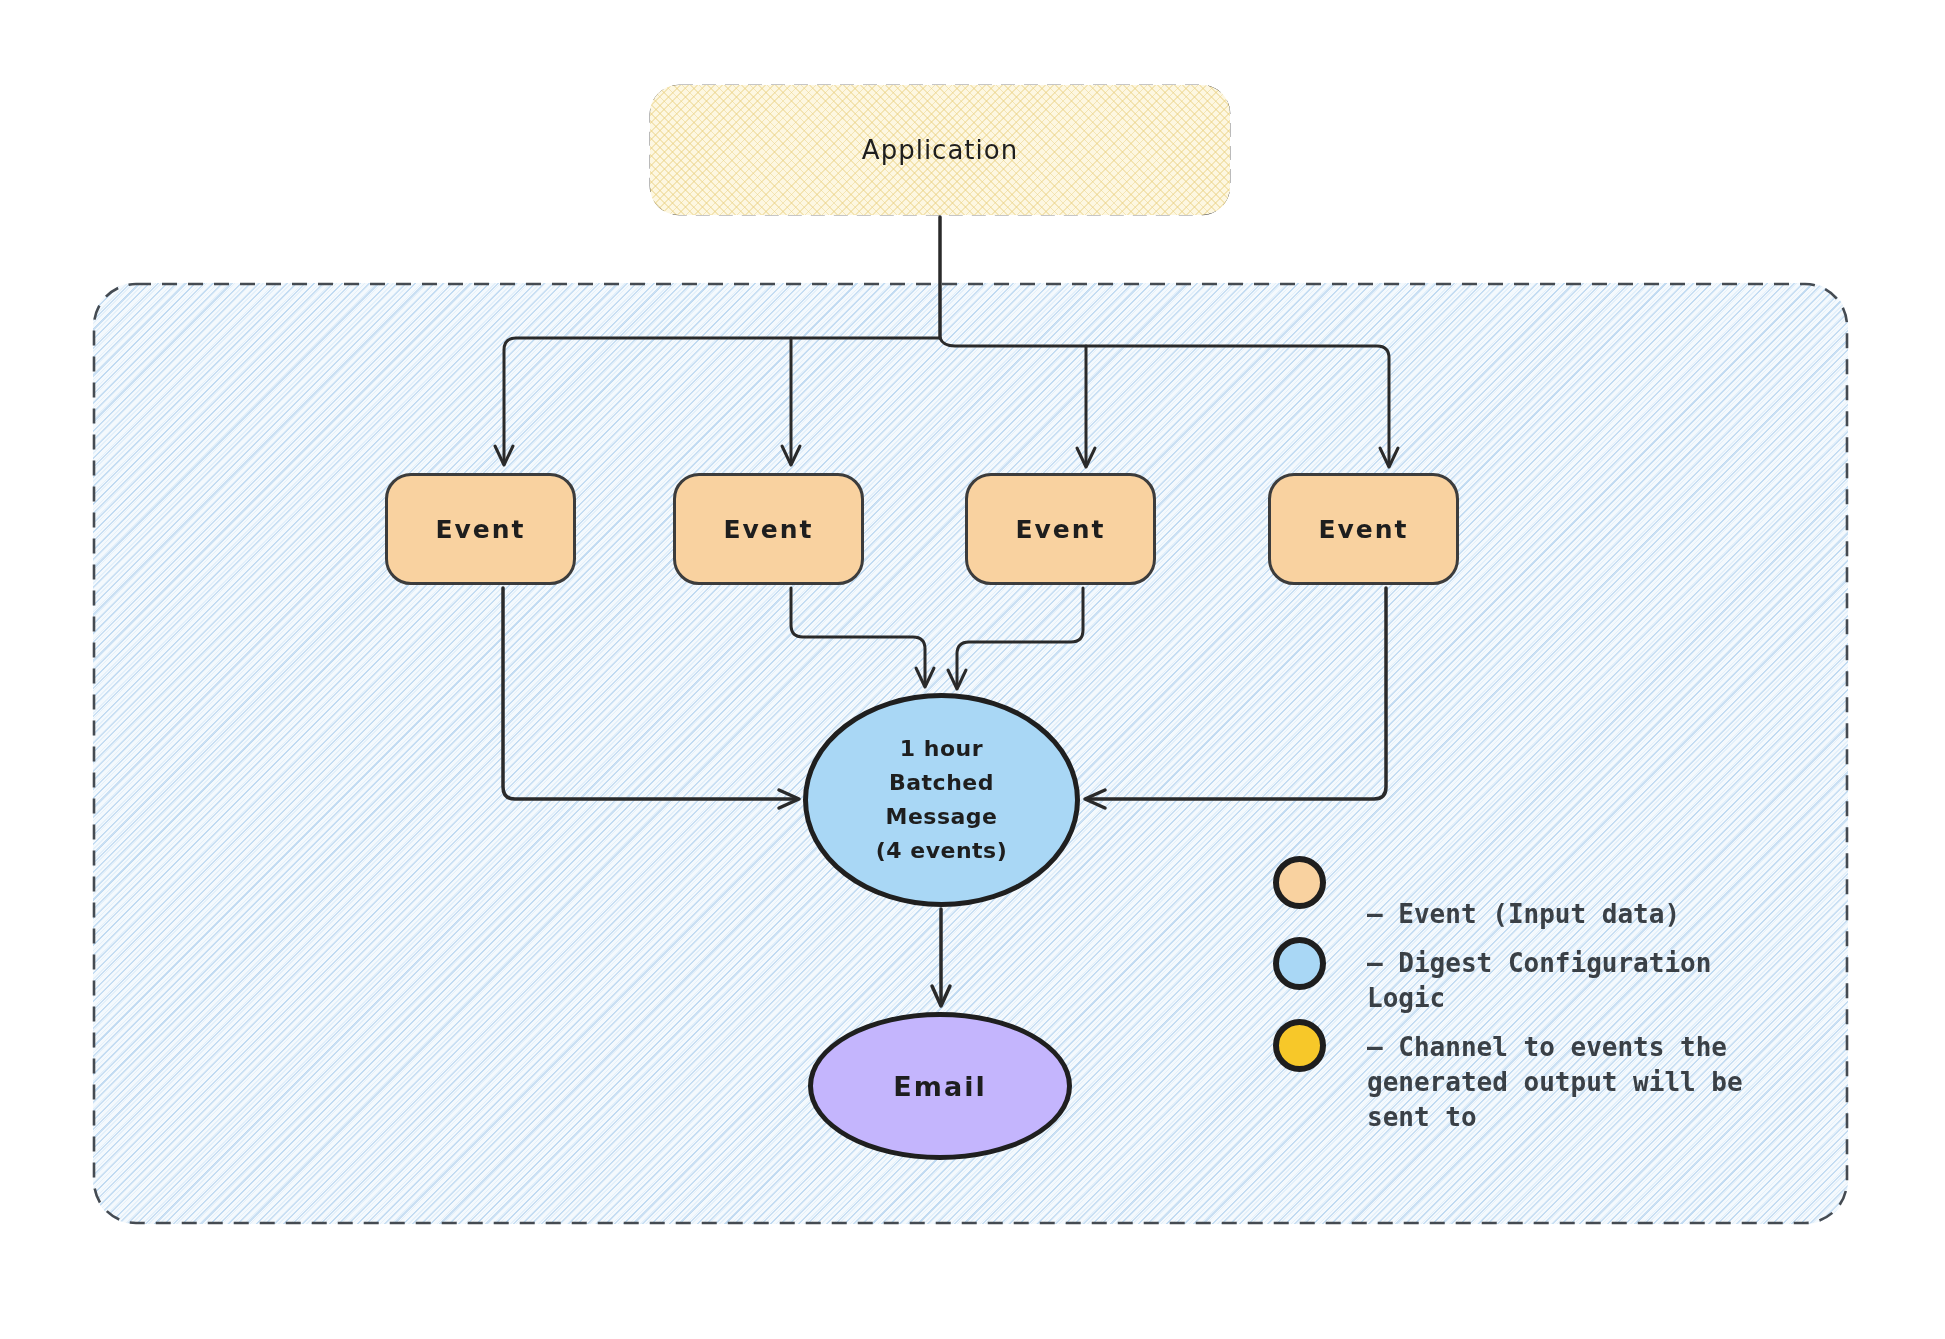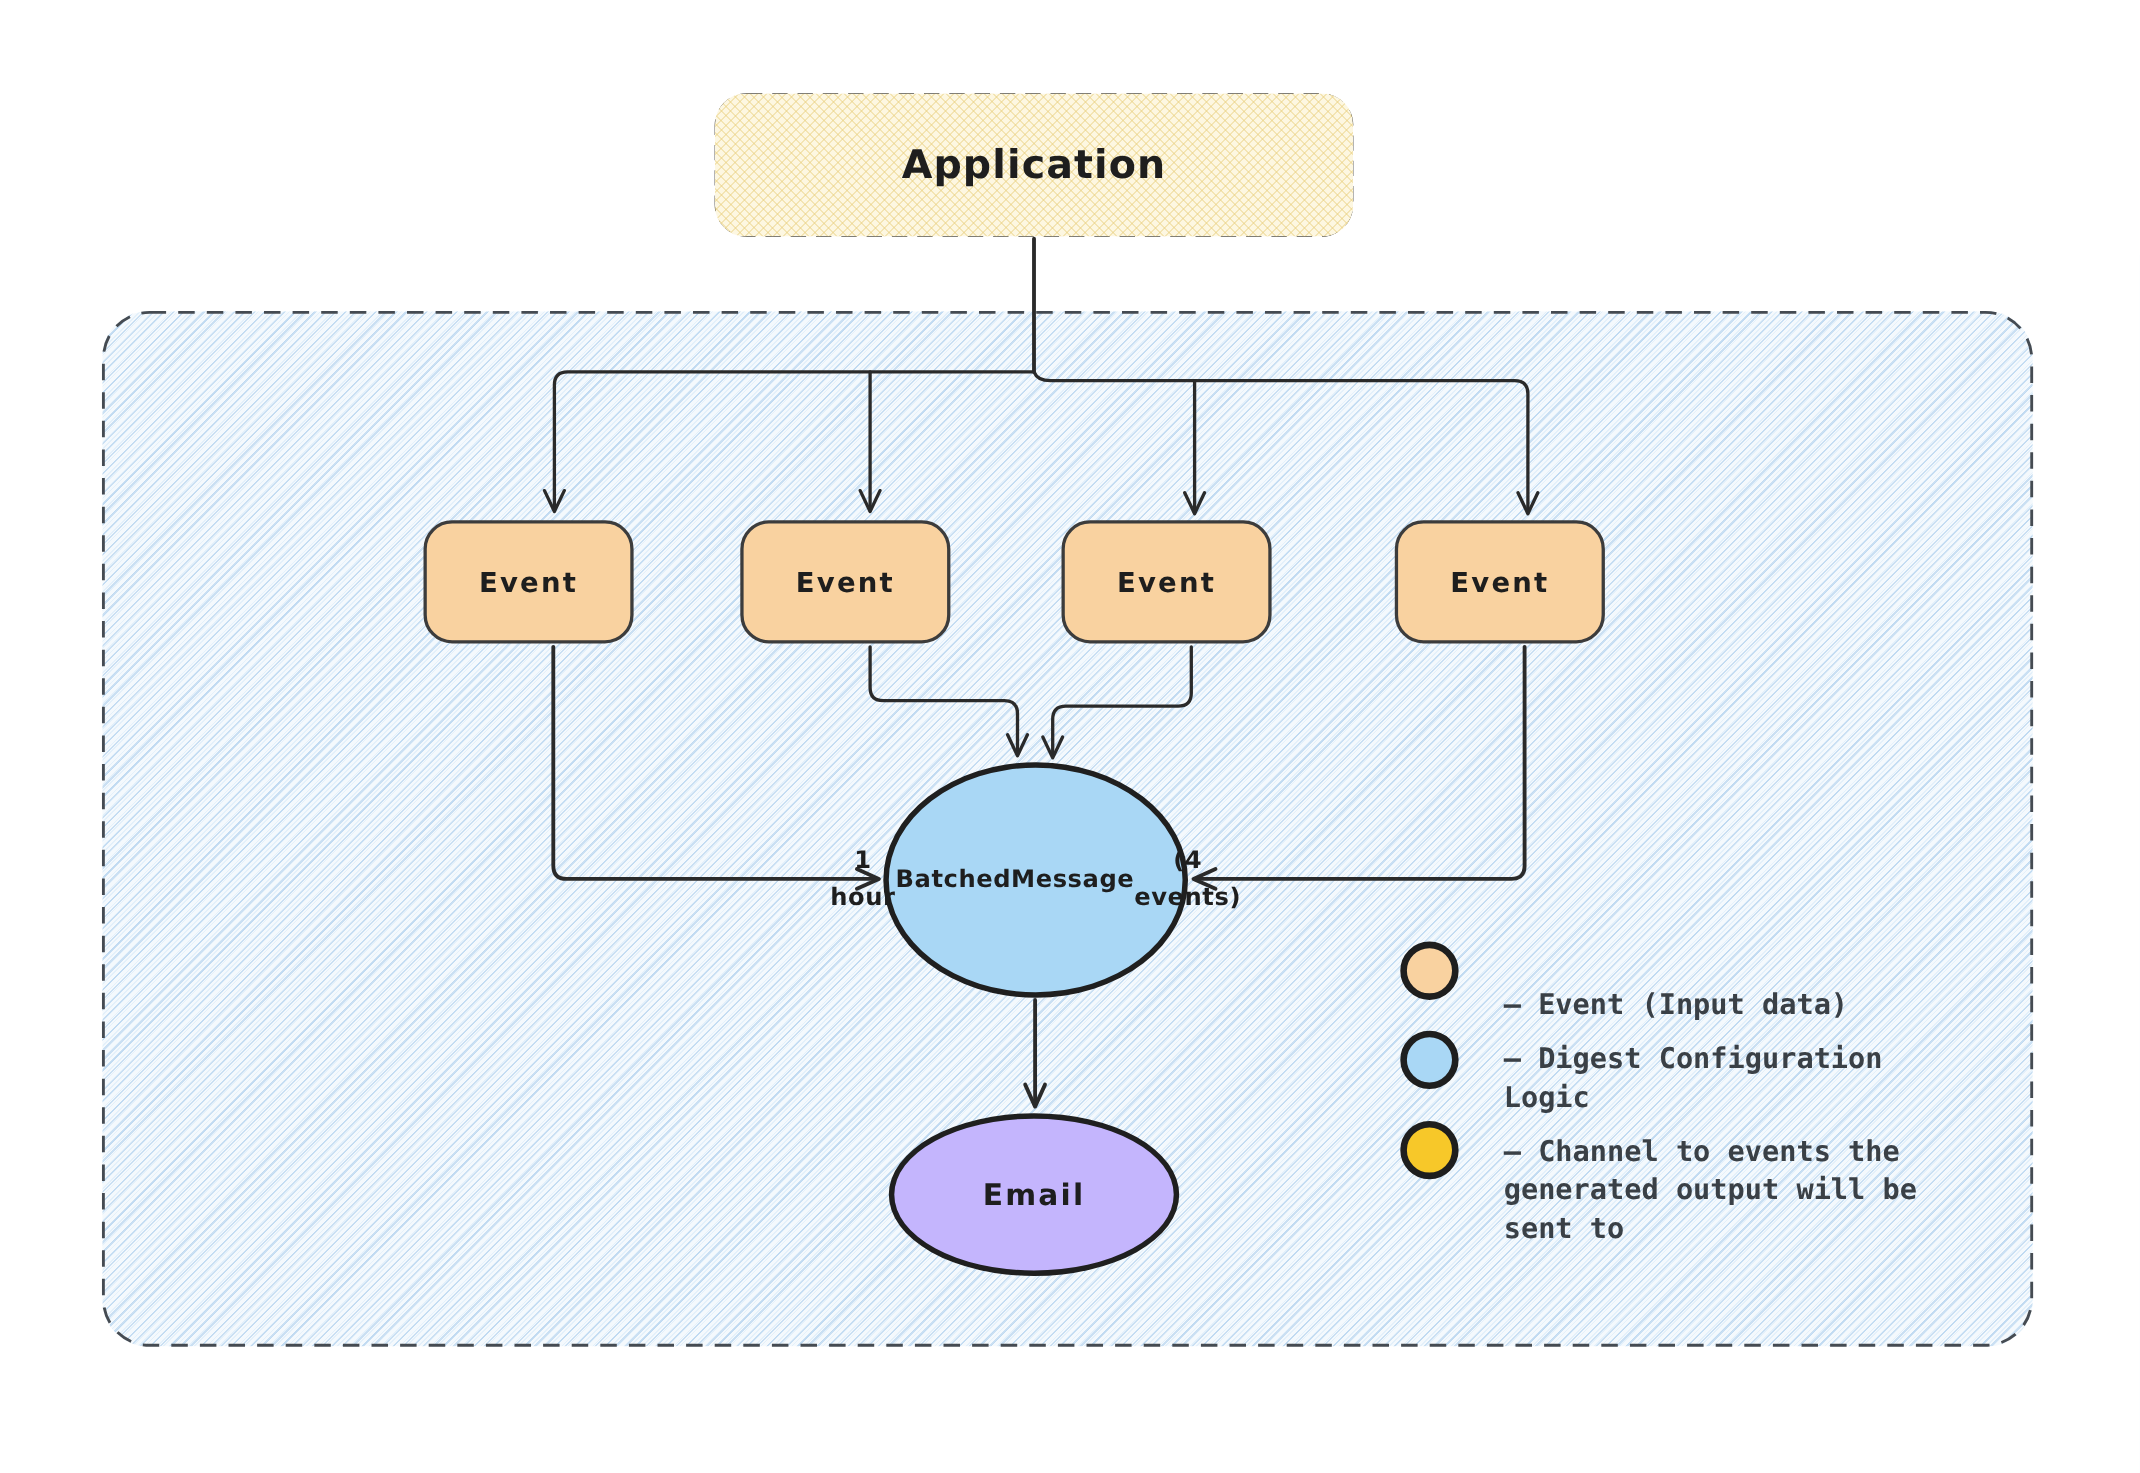--- a/index.html
+++ b/index.html
@@ -19,39 +19,39 @@
   
   .app-node{
     position:absolute;left:650px;top:85px;width:580px;height:130px;
     border-radius:28px;
     background-color:#fdf7e1;
     background-image:
       repeating-linear-gradient(45deg, rgba(232,206,124,0.45) 0 1.2px, transparent 1.2px 6px),
       repeating-linear-gradient(-45deg, rgba(232,206,124,0.45) 0 1.2px, transparent 1.2px 6px);
     display:flex;align-items:center;justify-content:center;
   }
-  .app-label{font-size:36px;font-weight:700;letter-spacing:1px;}
+  .app-label{font-size:26px;font-weight:400;letter-spacing:1px;}
   
   .event-node{
     position:absolute;top:473px;width:191px;height:112px;
     background:#f9d2a0;border:3px solid #3c3c3c;border-radius:26px;
     box-sizing:border-box;
     display:flex;align-items:center;justify-content:center;
   }
   .event-node.e1{left:385px;}
   .event-node.e2{left:673px;}
   .event-node.e3{left:965px;}
   .event-node.e4{left:1268px;}
   .event-label{font-size:25px;font-weight:600;letter-spacing:2px;}
   
   .digest-node{
     position:absolute;left:803px;top:693px;width:277px;height:214px;
     background:#a9d7f5;border:5px solid #1f1f1f;border-radius:50%;
     box-sizing:border-box;
-    display:flex;flex-direction:row;align-items:center;justify-content:center;
+    display:flex;flex-direction:column;align-items:center;justify-content:center;
     text-align:center;
   }
   .digest-line{font-size:22px;font-weight:600;line-height:34px;letter-spacing:0.5px;}
   
   .email-node{
     position:absolute;left:808px;top:1012px;width:264px;height:148px;
     background:#c4b5fd;border:5px solid #1f1f1f;border-radius:50%;
     box-sizing:border-box;
     display:flex;align-items:center;justify-content:center;
   }

